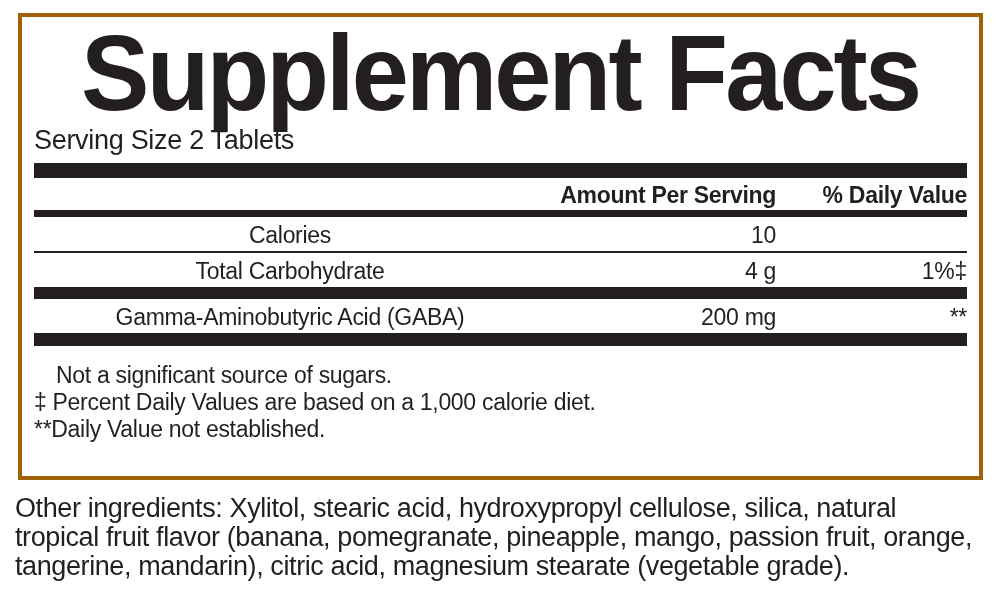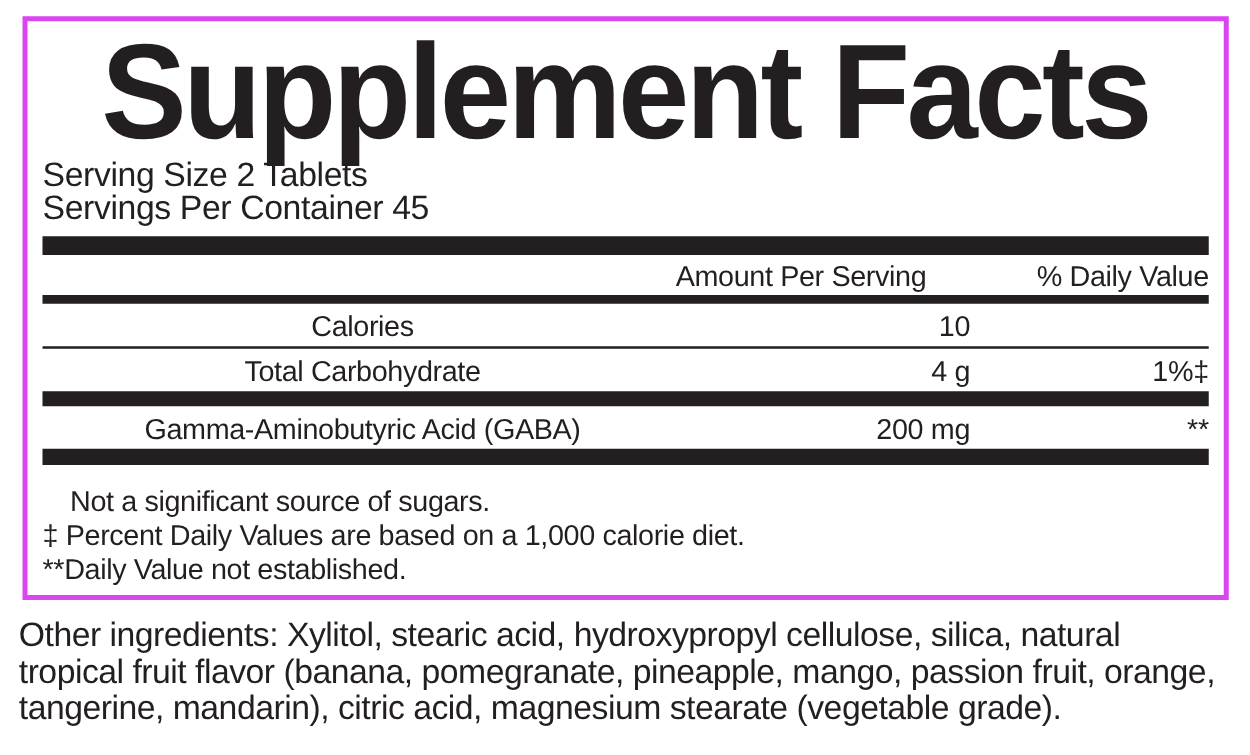--- a/index.html
+++ b/index.html
@@ -16,21 +16,21 @@
     font-family: "Liberation Sans", sans-serif;
     letter-spacing: -0.3px;
     overflow: hidden;
   }
   .panel {
     position: absolute;
     left: 18px;
     top: 13px;
     width: 965px;
     height: 467px;
-    border: 4px solid #d946ef;
+    border: 4px solid #a16207;
     box-sizing: border-box;
     padding: 0 12px;
     background: #ffffff;
   }
   .title {
     margin-top: 6px;
     text-align: center;
     line-height: 0.92;
     height: 102px;
     white-space: nowrap;
@@ -73,22 +73,21 @@
     display: flex;
     align-items: baseline;
     font-size: 23px;
     line-height: 26px;
   }
   .trow .col-label { flex: 1; text-align: center; }
   .trow .col-amount { width: 230px; text-align: right; }
   .trow .col-dv { width: 175px; margin-left: 16px; text-align: right; }
   .header-row {
     padding: 4px 0 2px 0;
-    font-weight: normal;
-    gap: 35px;
+    font-weight: bold;
   }
   .row-pad { padding: 5px 0 3px 0; }
   .footnotes {
     margin-top: 16px;
     font-size: 23px;
     line-height: 27px;
   }
   .footnote-indent { padding-left: 22px; }
   .other-ingredients {
     position: absolute;
@@ -106,21 +105,20 @@
 <div class="stage">
 
   <div class="panel">
 
     <div class="title">
       <span class="title-text">Supplement Facts</span>
     </div>
 
     <div class="serving-info">
       <div>Serving Size 2 Tablets</div>
-      <div>Servings Per Container 45</div>
     </div>
 
     <div class="bar-thick"></div>
 
     <div class="trow header-row">
       <div class="col-label"></div>
       <div class="col-amount">Amount Per Serving</div>
       <div class="col-dv">% Daily Value</div>
     </div>
 

